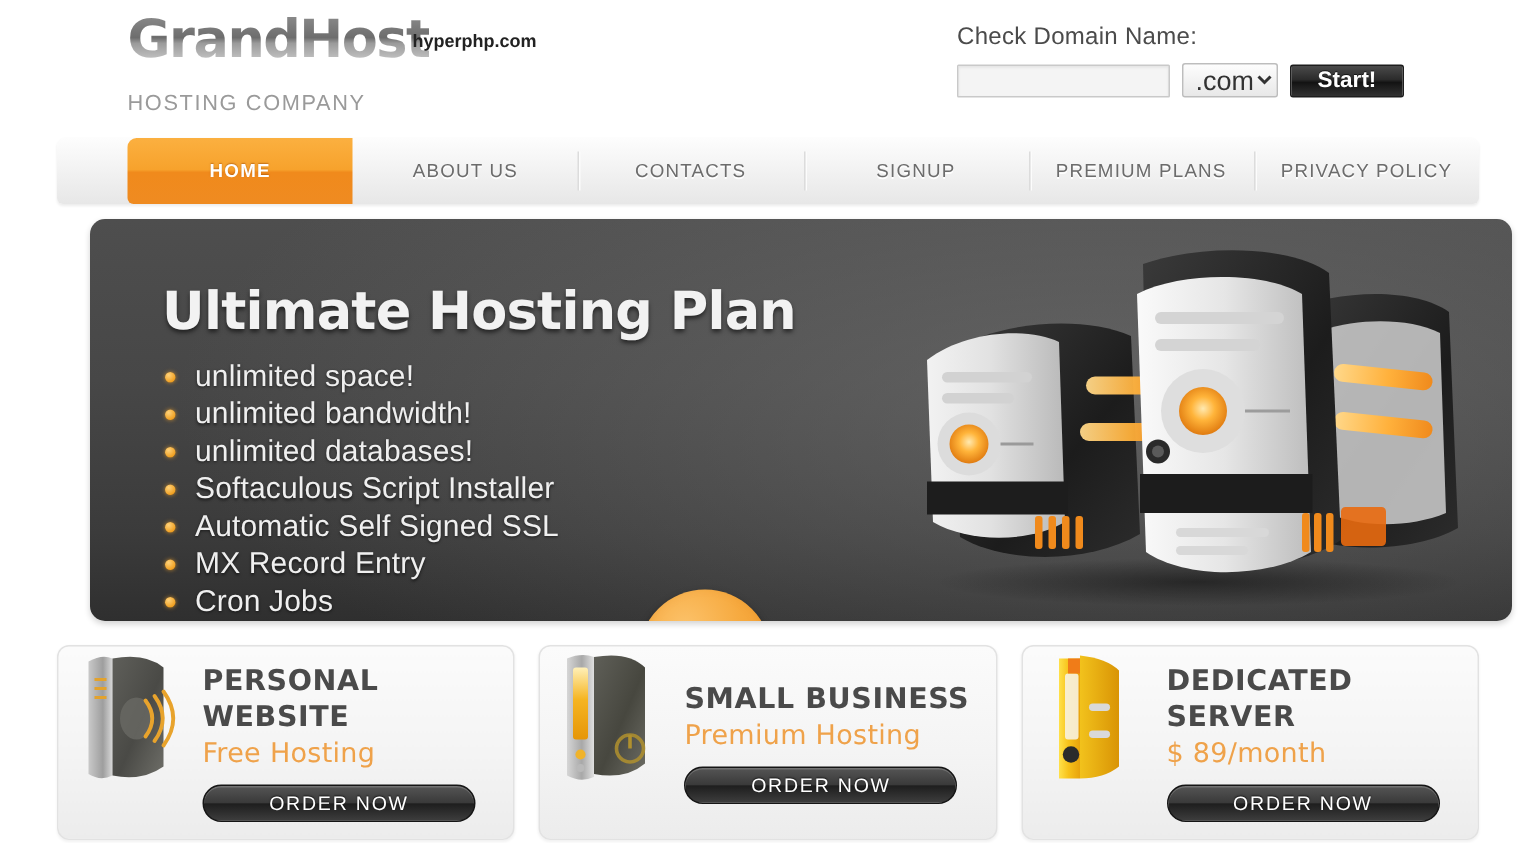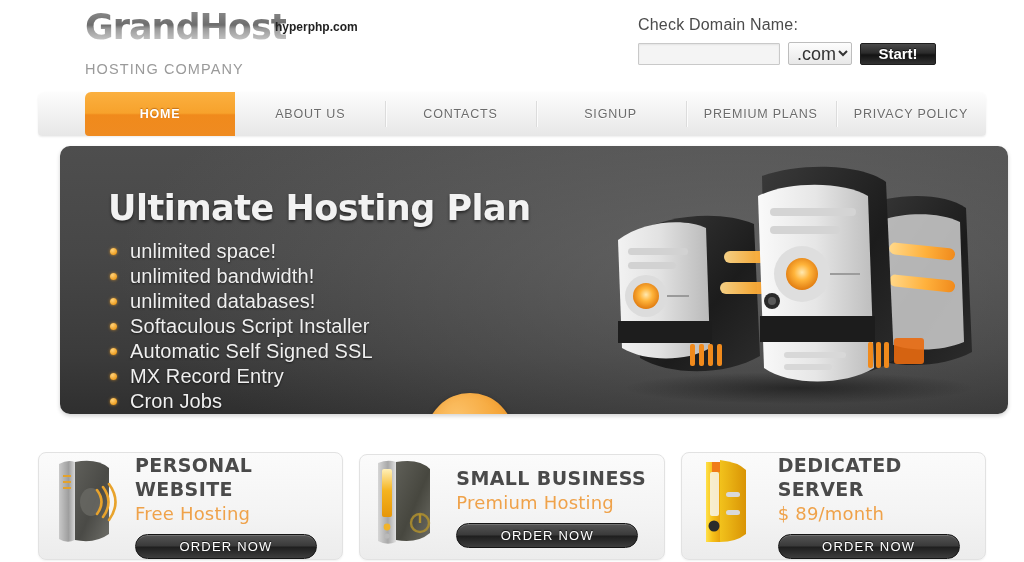--- a/index.html
+++ b/index.html
@@ -125,21 +125,21 @@
     text-shadow: 0 1px 2px rgba(160,80,0,.6);
     letter-spacing: .3px;
   }
 
   
   .servers { position: absolute; right: 24px; bottom: 8px; width: 390px; height: 250px; }
 
   
   .cards {
     position: absolute; left: 38px; top: 430px; width: 948px; height: 130px;
-    display: flex; gap: 16px; align-items: flex-end;
+    display: flex; gap: 16px;
   }
   .card {
     flex: 1; position: relative;
     background: linear-gradient(180deg,#fbfbfb 0%,#f4f4f4 55%,#ececec 100%);
     border: 1px solid #e2e2e2; border-radius: 8px;
     display: flex; align-items: center;
     box-shadow: 0 1px 2px rgba(0,0,0,.06);
   }
   .card-icon { width: 96px; height: 100%; position: relative; flex: 0 0 96px; }
   .card-body { flex: 1; padding-right: 14px; }

